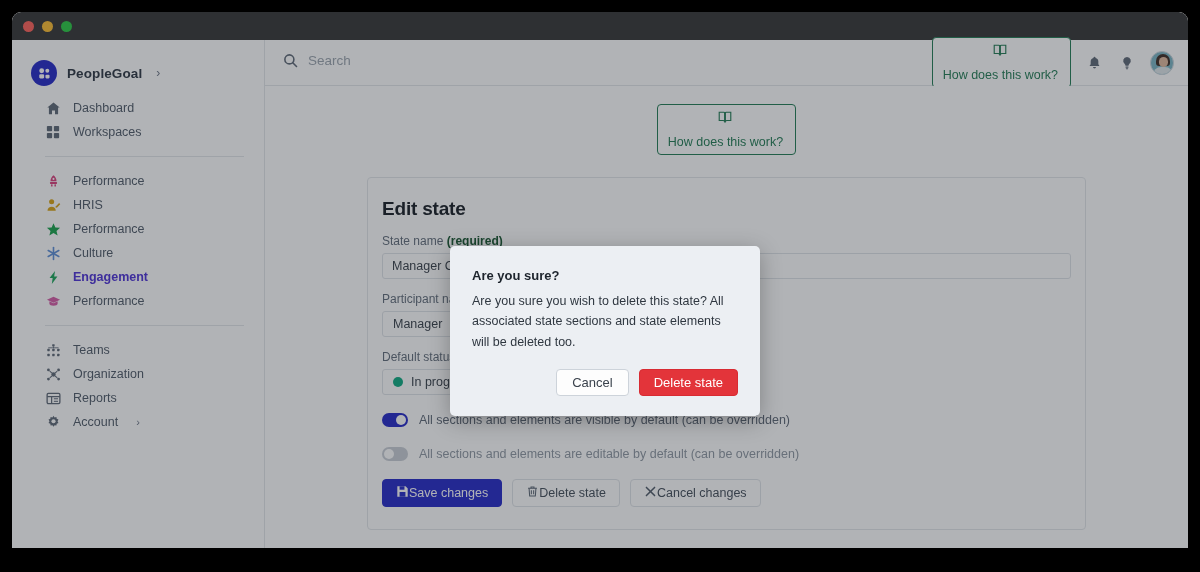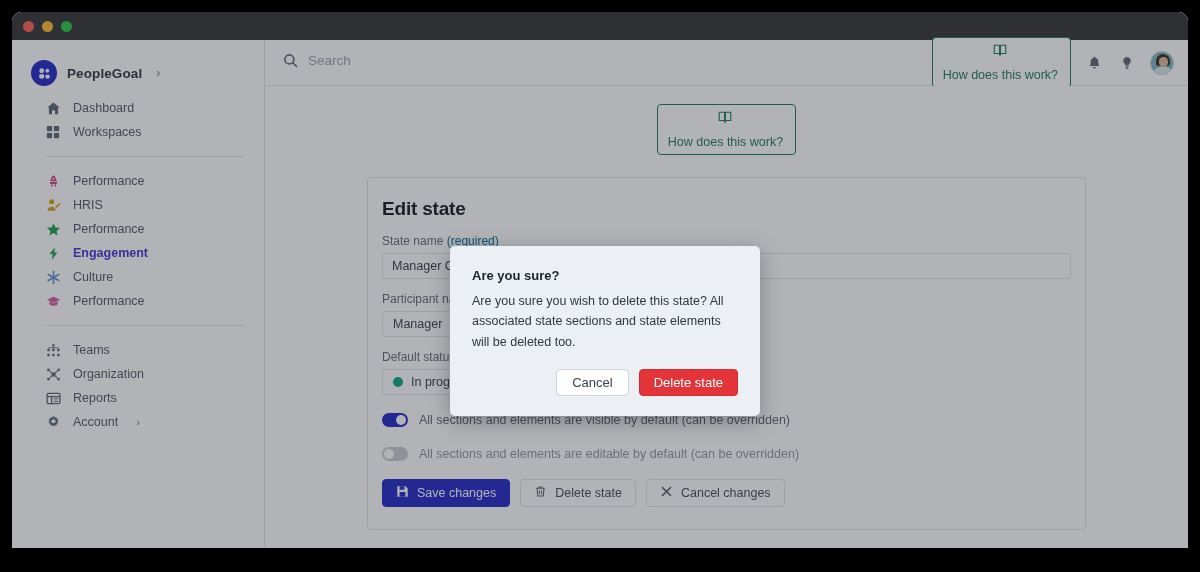--- a/index.html
+++ b/index.html
@@ -153,21 +153,21 @@
     background: #ffffff;
     padding: 20px 14px 22px 14px;
   }
   .card-title {
     font-size: 19px; font-weight: bold; color: #141a21;
     margin-bottom: 14px; letter-spacing: -.2px;
   }
   .field-label {
     font-size: 12px; color: #606b79; margin-bottom: 5px;
   }
-  .field-label .req { color: #0369a1; }
+  .field-label .req { color: #14532d; font-weight: bold; }
   .text-input {
     width: 100%;
     height: 26px;
     border: 1px solid #dfe3e8;
     border-radius: 3px;
     background: #ffffff;
     font-size: 12.5px;
     color: #353d47;
     padding: 0 9px;
     font-family: "Liberation Sans", sans-serif;
@@ -199,21 +199,21 @@
     position: absolute; top: 2px; width: 10px; height: 10px;
     border-radius: 50%; background: #ffffff;
   }
   .toggle.on .knob { left: 14px; }
   .toggle.off .knob { left: 2px; }
   .toggle-label { font-size: 12.5px; color: #5c6674; }
   .toggle-label.dim { color: #8d96a1; }
 
   .btn-row { display: flex; gap: 10px; margin-top: 13px; }
   .btn {
-    display: inline-flex; align-items: center; gap: 8px;
+    display: inline-flex; align-items: center; 
     height: 28px;
     border-radius: 4px;
     font-size: 12.5px;
     padding: 0 13px;
     cursor: pointer;
     border: 1px solid transparent;
   }
   .btn-primary { background: #2226c7; color: #ffffff; border-color: #2226c7; }
   .btn-plain { background: #ffffff; color: #414b57; border-color: #dfe3e8; }
 
@@ -335,38 +335,38 @@
 
           <div class="nav-item">
             <span class="nav-icon">
               <svg width="15" height="15" viewBox="0 0 16 16">
                   <path d="M8 1.2 10 5.8l5 .4-3.8 3.3 1.2 4.9L8 11.8l-4.4 2.6 1.2-4.9L1 6.2l5-.4z" fill="#17a24a"></path>
                 </svg>
             </span>
             <span class="nav-label">Performance</span>
           </div>
 
-          <div class="nav-item active">
-            <span class="nav-icon">
-              <svg width="15" height="15" viewBox="0 0 16 16">
-                  <path d="M9.6 1 3.8 8.6h3.3L6.2 15l6-8h-3.5z" fill="#18a558"></path>
-                </svg>
-            </span>
-            <span class="nav-label">Engagement</span>
-          </div>
-
           <div class="nav-item">
             <span class="nav-icon">
               <svg width="15" height="15" viewBox="0 0 16 16" stroke="#5b8ed6" stroke-width="1.7" stroke-linecap="round">
                 <line x1="8" y1="1.6" x2="8" y2="14.4"></line>
                 <line x1="2.4" y1="4.8" x2="13.6" y2="11.2"></line>
                 <line x1="2.4" y1="11.2" x2="13.6" y2="4.8"></line>
               </svg>
             </span>
             <span class="nav-label">Culture</span>
+          </div>
+
+          <div class="nav-item active">
+            <span class="nav-icon">
+              <svg width="15" height="15" viewBox="0 0 16 16">
+                  <path d="M9.6 1 3.8 8.6h3.3L6.2 15l6-8h-3.5z" fill="#18a558"></path>
+                </svg>
+            </span>
+            <span class="nav-label">Engagement</span>
           </div>
 
           <div class="nav-item">
             <span class="nav-icon">
               <svg width="15" height="15" viewBox="0 0 16 16">
                 <path d="M8 3 15 6.2 8 9.4 1 6.2z" fill="#d559a5"></path>
                 <path d="M3.6 7.6v2.9c0 1.3 2 2.1 4.4 2.1s4.4-.8 4.4-2.1V7.6L8 9.9z" fill="#d559a5"></path>
               </svg>
             </span>
             <span class="nav-label">Performance</span>

